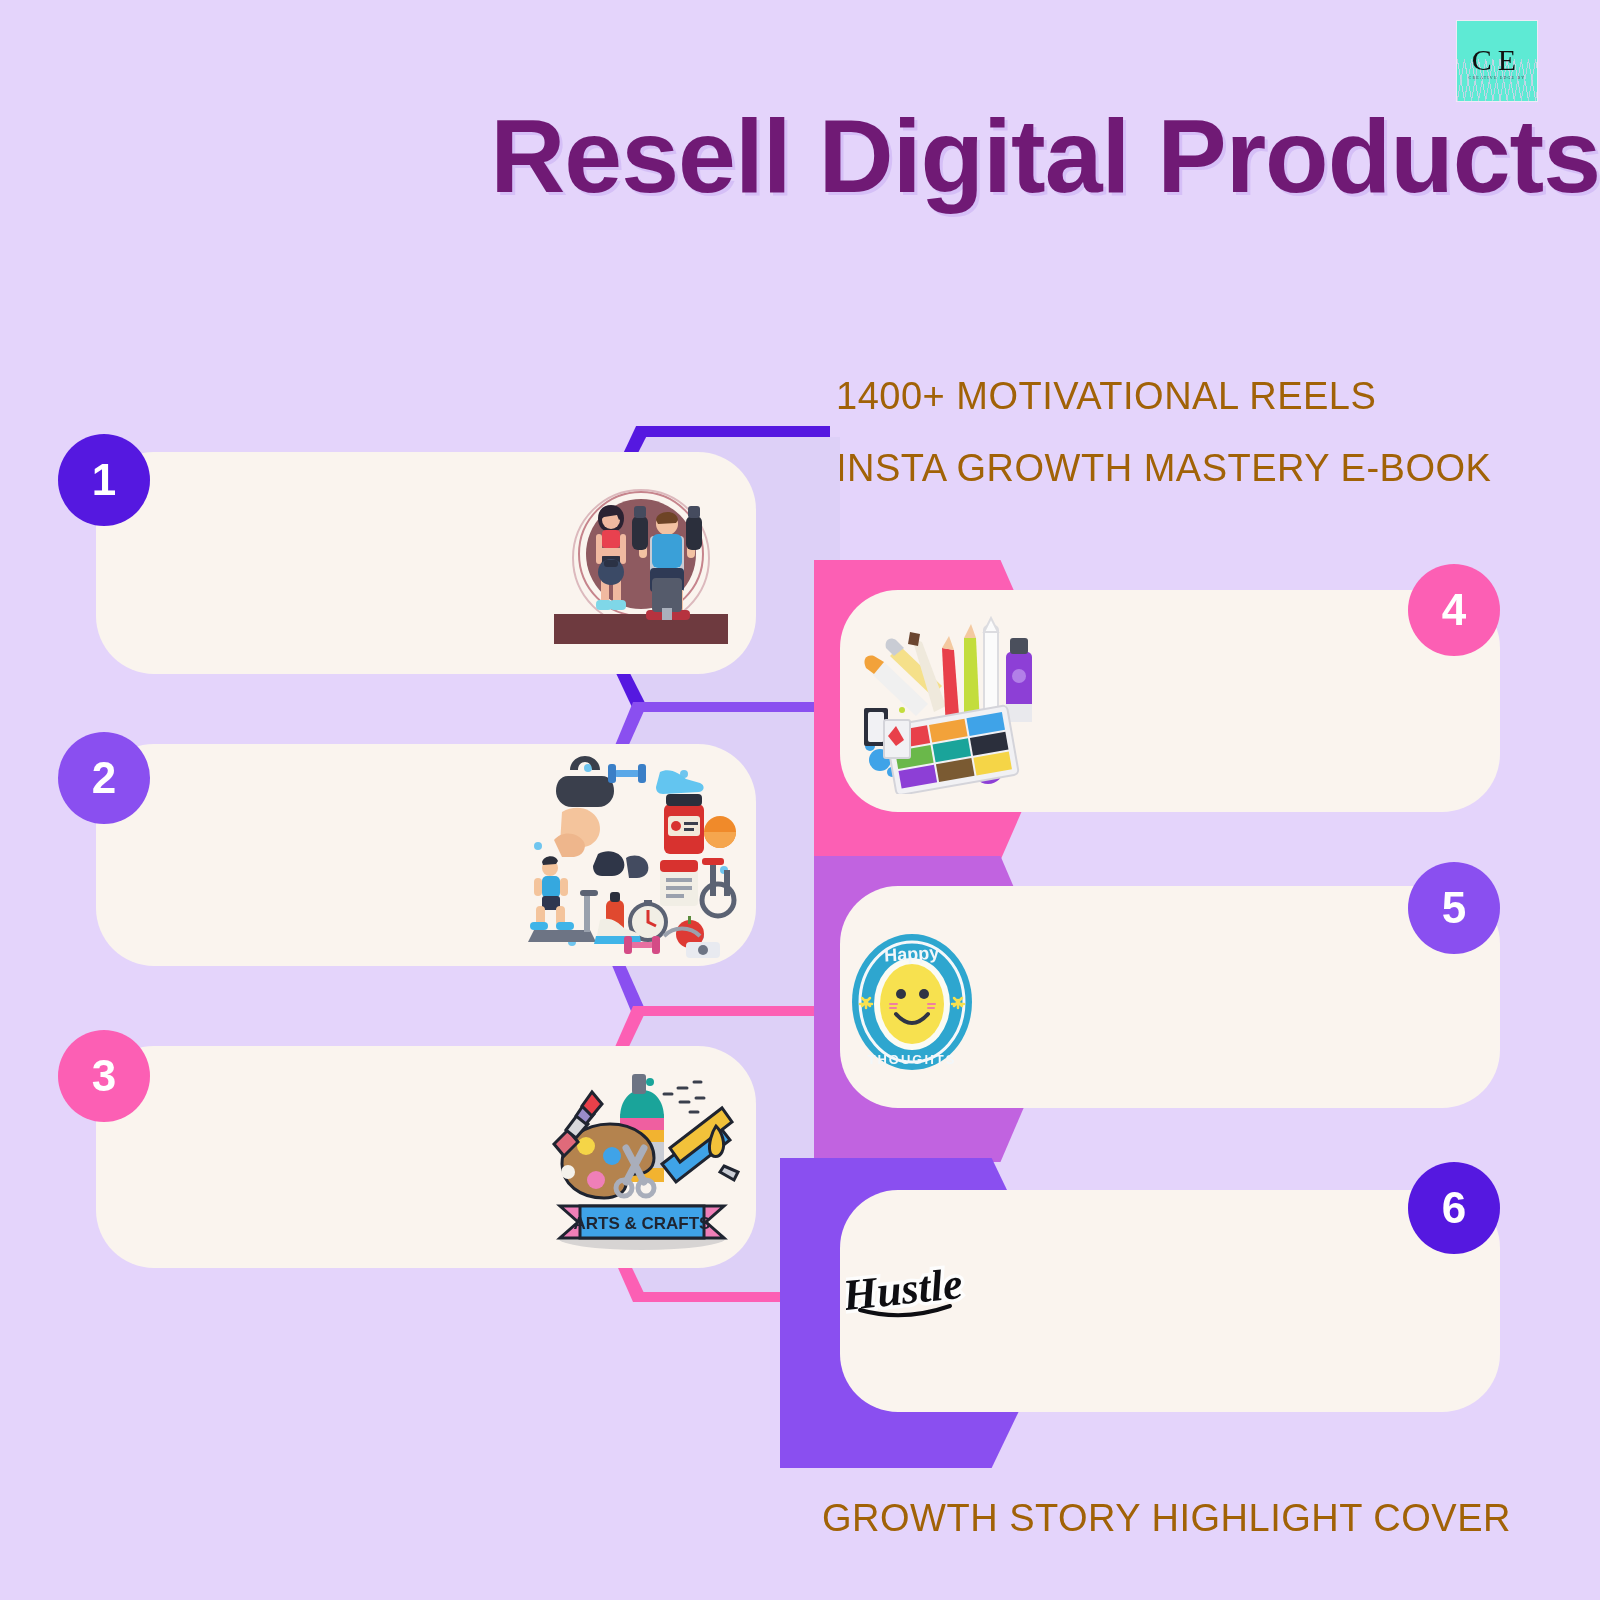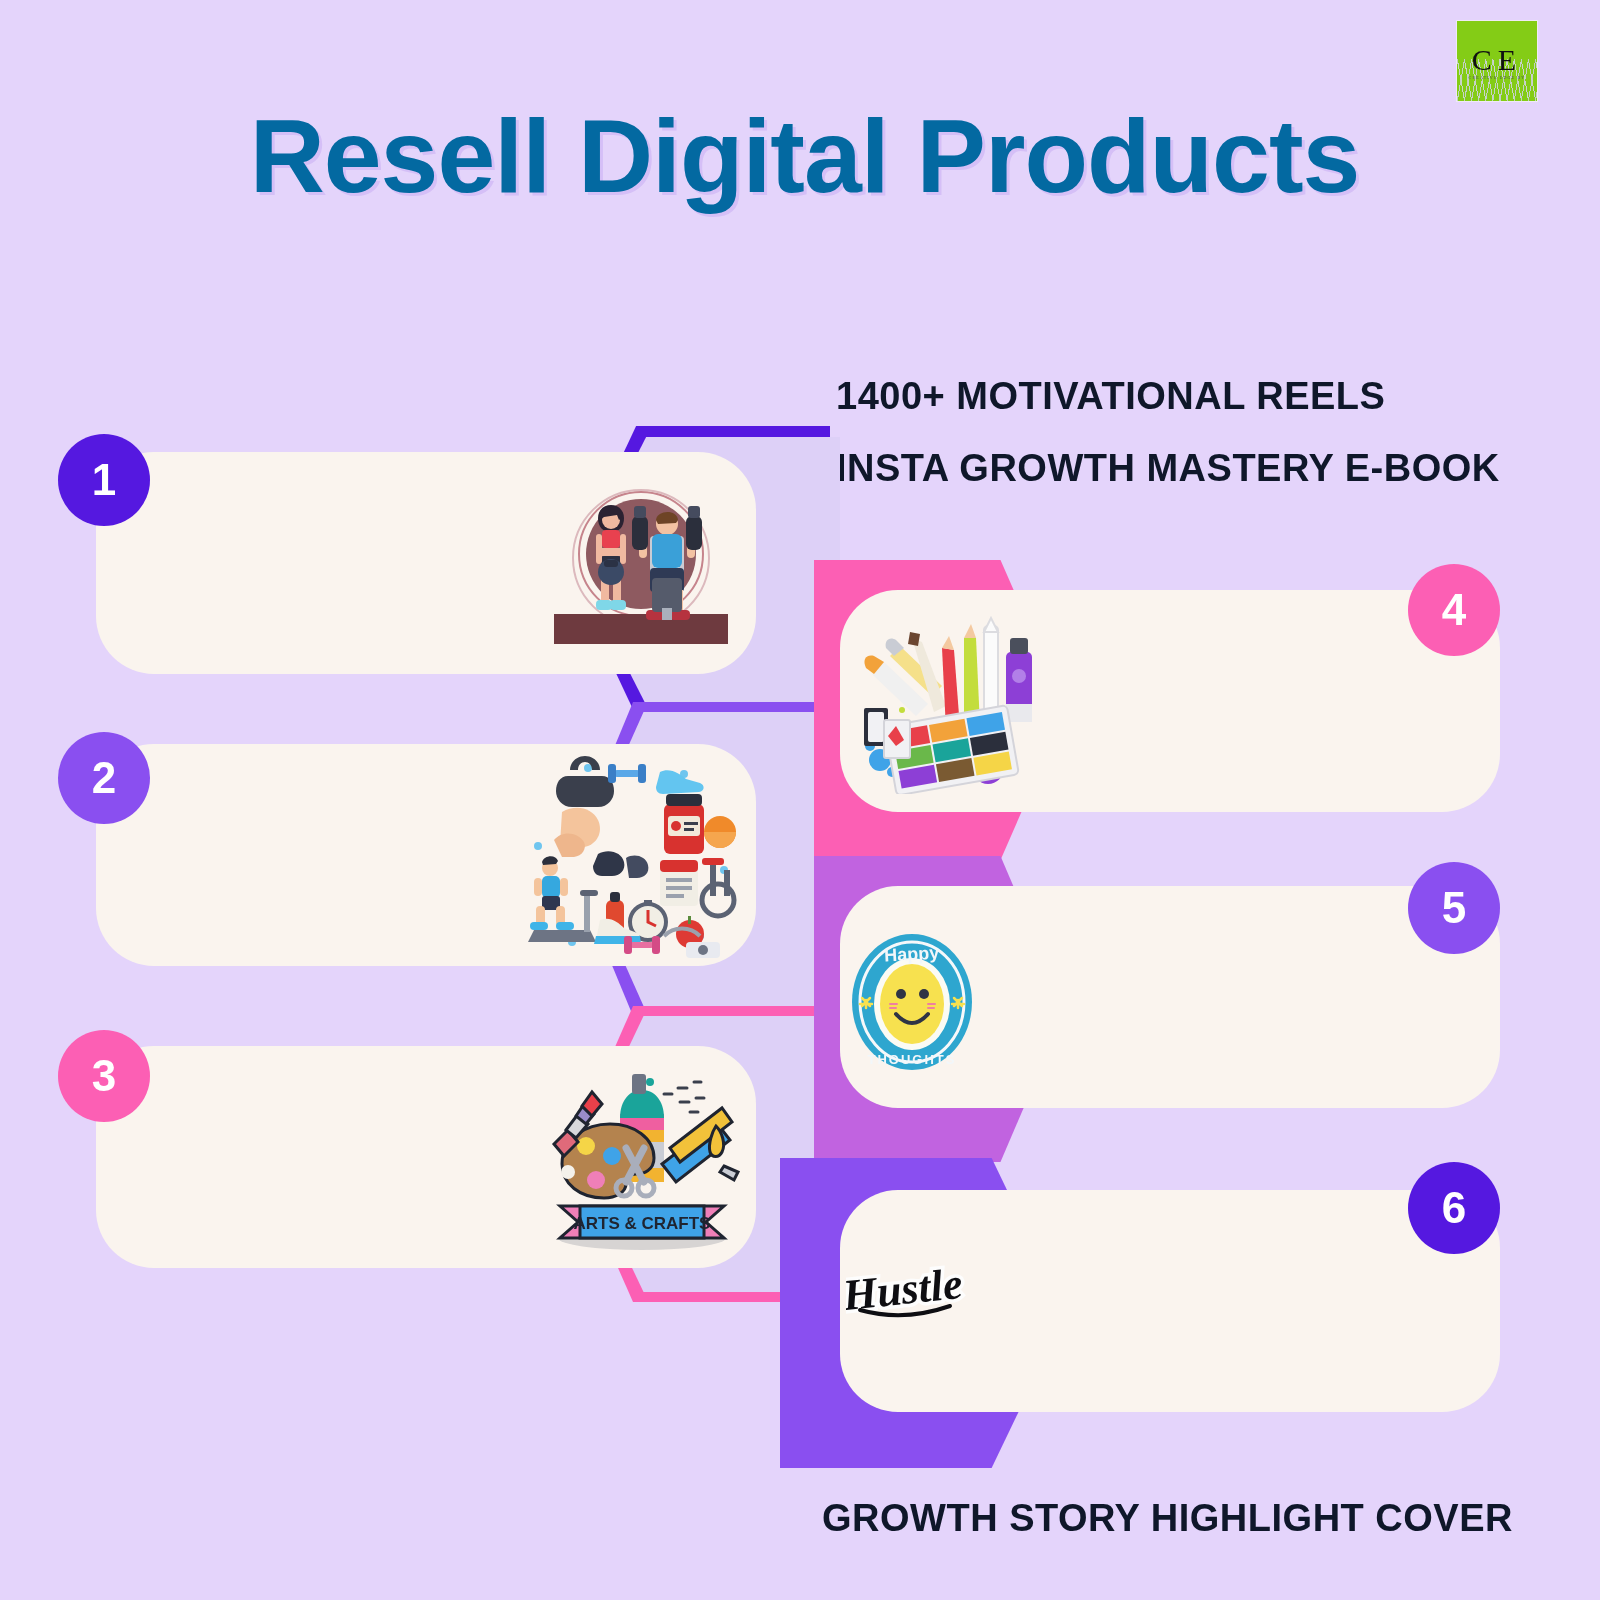--- a/index.html
+++ b/index.html
@@ -7,21 +7,21 @@
     width:1600px;height:1600px;overflow:hidden;
     background:#e4d4fb;
     font-family:"Liberation Sans", sans-serif;
     position:relative;
   }
   .root{position:absolute;inset:0;}
 
   
   .logo-box{
     position:absolute;left:1456px;top:20px;width:80px;height:80px;
-    background:#84cc16;border:1px solid #efeaf6;
+    background:#5eead4;border:1px solid #efeaf6;
     display:flex;align-items:center;justify-content:center;
     overflow:hidden;
   }
   .logo-inner{position:relative;width:100%;height:100%;}
   .logo-mono{
     position:absolute;left:0;right:0;top:24px;text-align:center;
     font-family:"Liberation Serif", serif;font-size:30px;letter-spacing:6px;color:#111;
     line-height:1;
   }
   .logo-sub{
@@ -31,30 +31,30 @@
   .logo-rays{
     position:absolute;left:0;bottom:0;width:100%;height:42px;
     background:
       repeating-linear-gradient(100deg,#cfd0e6 0 1px,transparent 1px 7px),
       repeating-linear-gradient(80deg,#d6d7ea 0 1px,transparent 1px 7px);
     opacity:.85;
   }
 
   
   .title{
-    position:absolute;left:0;right:0;top:104px;text-align:center;
-    font-size:104px;font-weight:700;color:#0369a1;
+    position:absolute;left:0;right:0;top:104px;text-align:right;
+    font-size:104px;font-weight:700;color:#701a75;
     letter-spacing:-1px;line-height:1;
     text-shadow:3px 3px 0 rgba(160,120,230,.22);
     padding-left:9px;
   }
 
   
   .hl{
-    position:absolute;color:#0f172a;font-weight:700;
+    position:absolute;color:#a16207;font-weight:400;
     letter-spacing:.5px;white-space:nowrap;
   }
   #hl-top1{left:836px;top:375px;font-size:38px;}
   #hl-top2{left:836px;top:447px;font-size:38px;}
   #hl-price{left:96px;top:1356px;font-size:84px;letter-spacing:1px;}
   #hl-bottom{left:822px;top:1497px;font-size:38px;}
 
   
   .hex{
     position:absolute;

